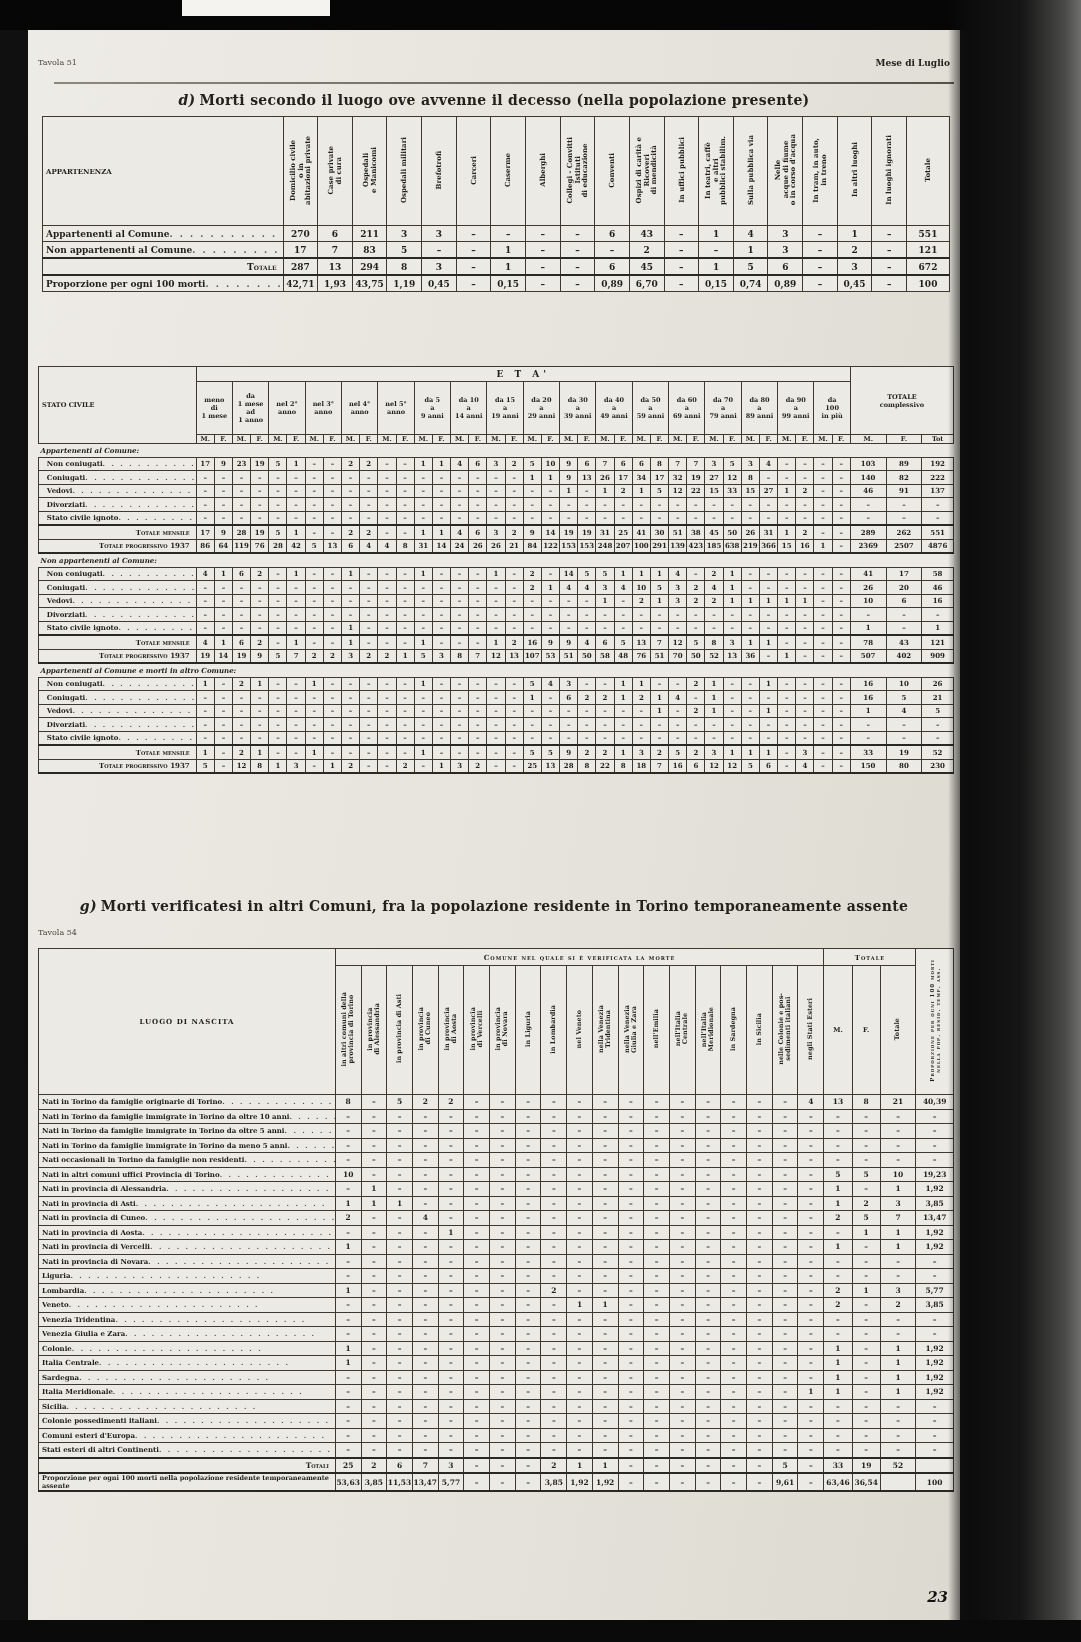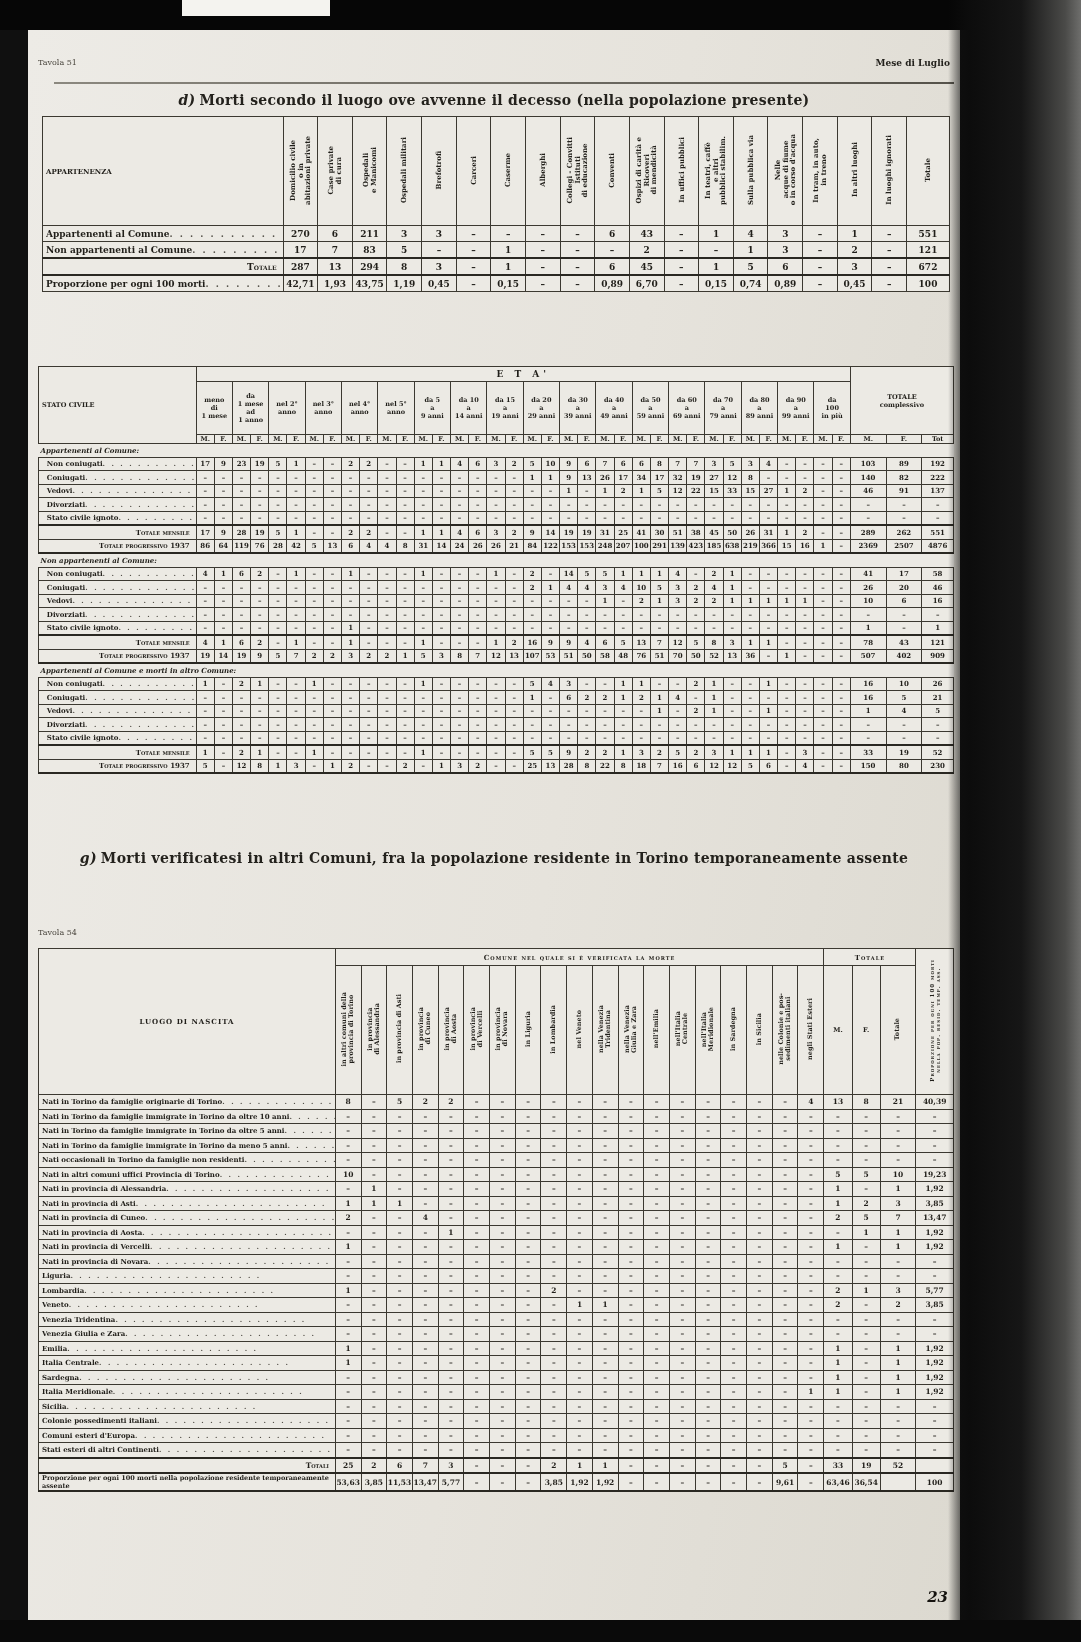--- a/index.html
+++ b/index.html
@@ -17,21 +17,21 @@
   .tav{font-size:8px;color:#4a463e;}
   .month{font-weight:bold;font-size:9px;}
   .rule{position:absolute;left:26px;top:52px;width:900px;height:2px;background:linear-gradient(90deg,#8b887f,#55524a);}
 
   .title{position:absolute;width:100%;text-align:center;font-weight:bold;font-size:14px;letter-spacing:.3px;}
   .title .pfx{font-style:italic;margin-right:4px;}
   #titleD{top:62px;}
   .row52{position:absolute;left:10px;top:308px;width:912px;}
   .row52 .tav{position:absolute;left:0;top:6px;}
   .row52 .ttl{display:block;text-align:center;font-weight:bold;font-size:13px;}
-  #titleG{top:820px;}
+  #titleG{top:868px;}
   .tav54{position:absolute;left:10px;top:898px;}
 
   table.t{border-collapse:collapse;table-layout:fixed;background:#eceae4;}
   table.t th,table.t td{border:1px solid #3c3931;font-weight:bold;color:#211f1a;
     text-align:center;vertical-align:middle;padding:0;overflow:hidden;}
   .vt{writing-mode:vertical-rl;transform:rotate(180deg);display:inline-block;
     line-height:1.1;white-space:pre-line;max-height:100%;}
   .lab{text-align:left !important;padding-left:3px !important;}
   .lab .inner{display:flex;align-items:baseline;overflow:hidden;white-space:nowrap;}
   .lab .dots{flex:1;overflow:hidden;color:#55524a;letter-spacing:2px;}
@@ -1964,21 +1964,21 @@
             <td class="dash">–</td>
             <td class="dash">–</td>
             <td class="dash">–</td>
             <td class="dash">–</td>
             <td class="dash">–</td>
             <td class="dash">–</td>
           </tr>
           <tr>
             <td class="lab">
               <span class="inner">
-                <span>Emilia</span>
+                <span>Colonie</span>
                 <span class="dots"> . . . . . . . . . . . . . . . . . . . . . .</span>
               </span>
             </td>
             <td>1</td>
             <td class="dash">–</td>
             <td class="dash">–</td>
             <td class="dash">–</td>
             <td class="dash">–</td>
             <td class="dash">–</td>
             <td class="dash">–</td>

